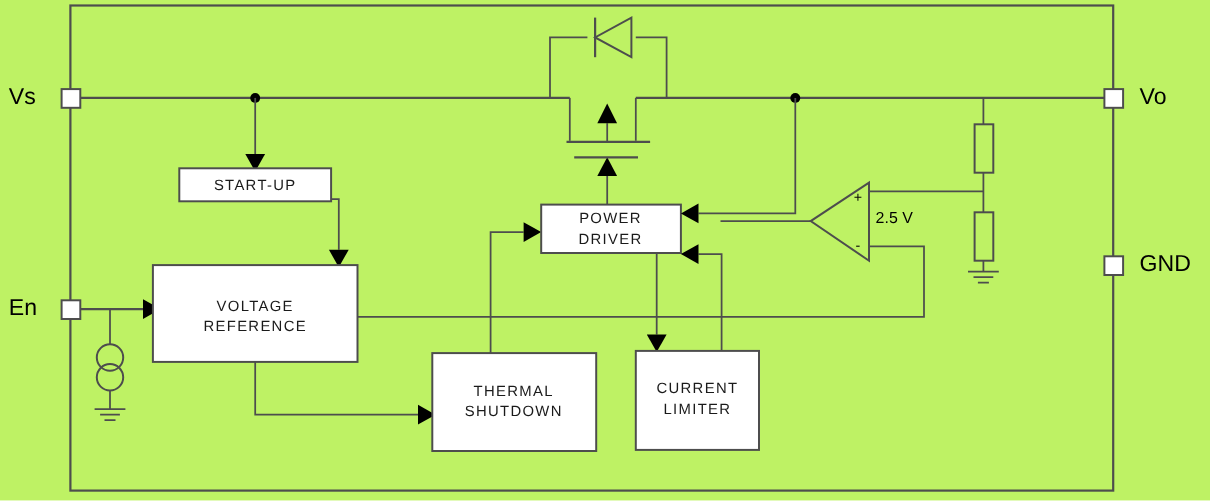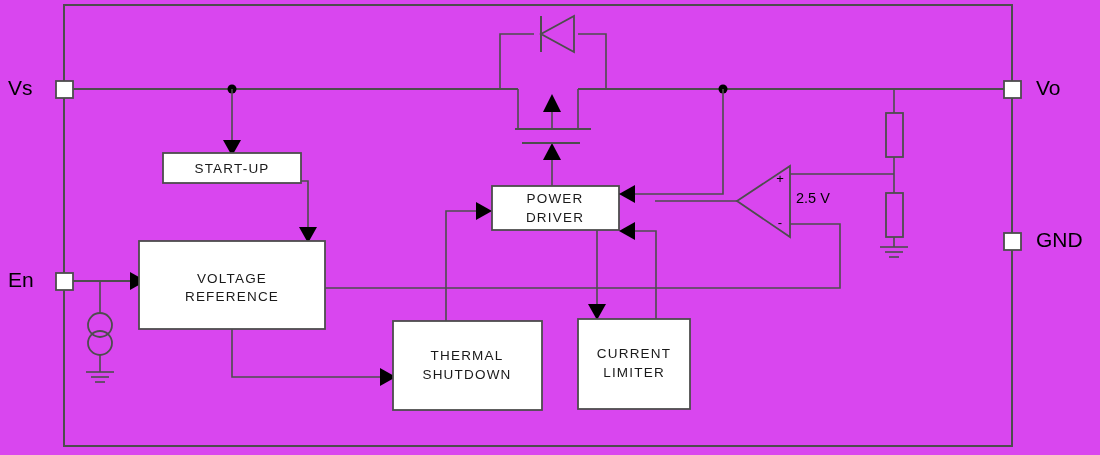--- a/index.html
+++ b/index.html
@@ -7,21 +7,21 @@
     padding: 0;
     background: #ffffff;
   }
   body {
     font-family: "Liberation Sans", sans-serif;
   }
   #canvas {
     position: relative;
     width: 1100px;
     height: 455px;
-    background: #d946ef;
+    background: #bef264;
     overflow: hidden;
   }
   svg#diagram {
     position: absolute;
     left: 0;
     top: 0;
     width: 1100px;
     height: 455px;
   }
   .wire {

